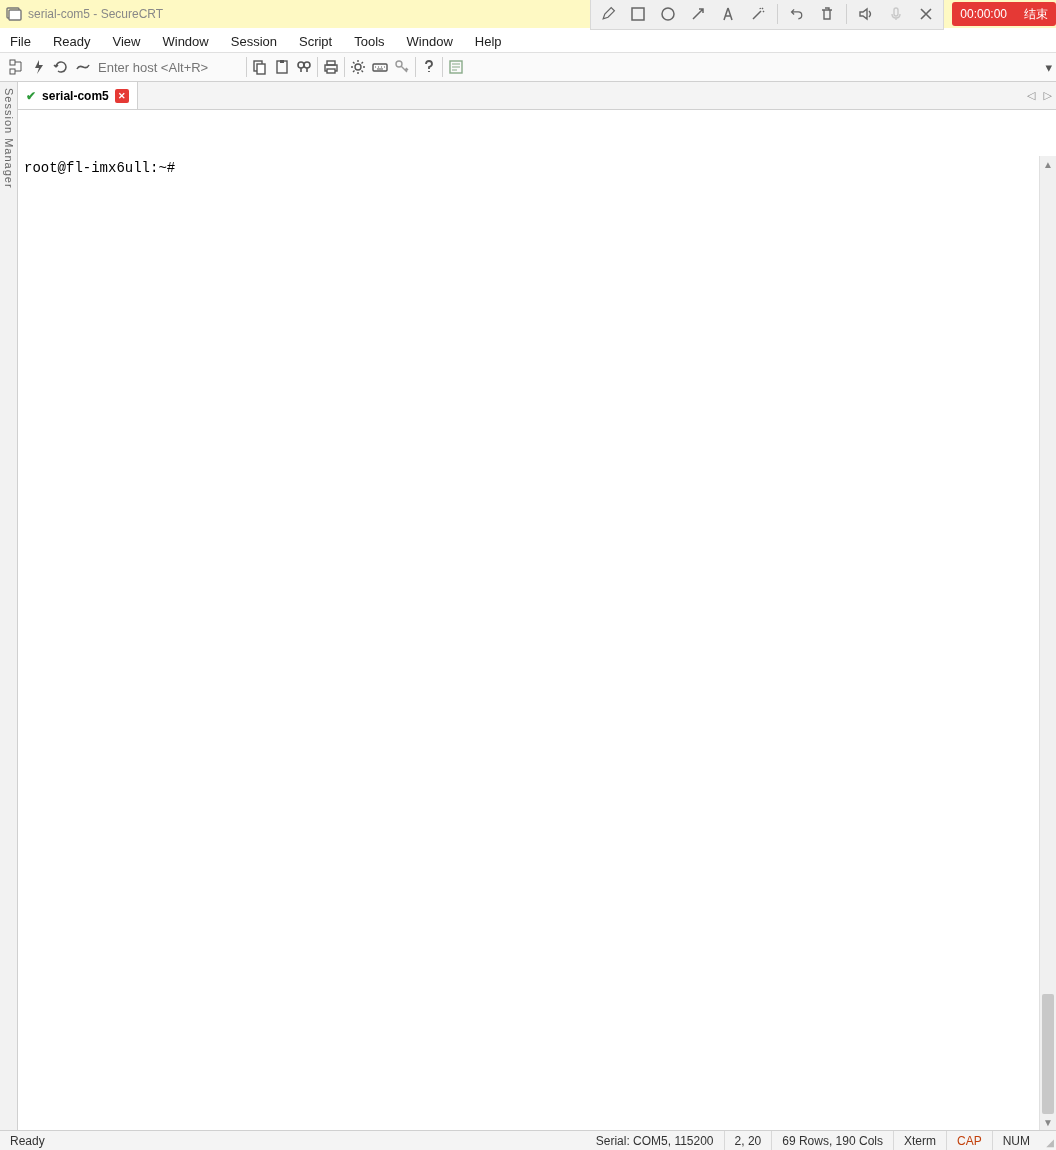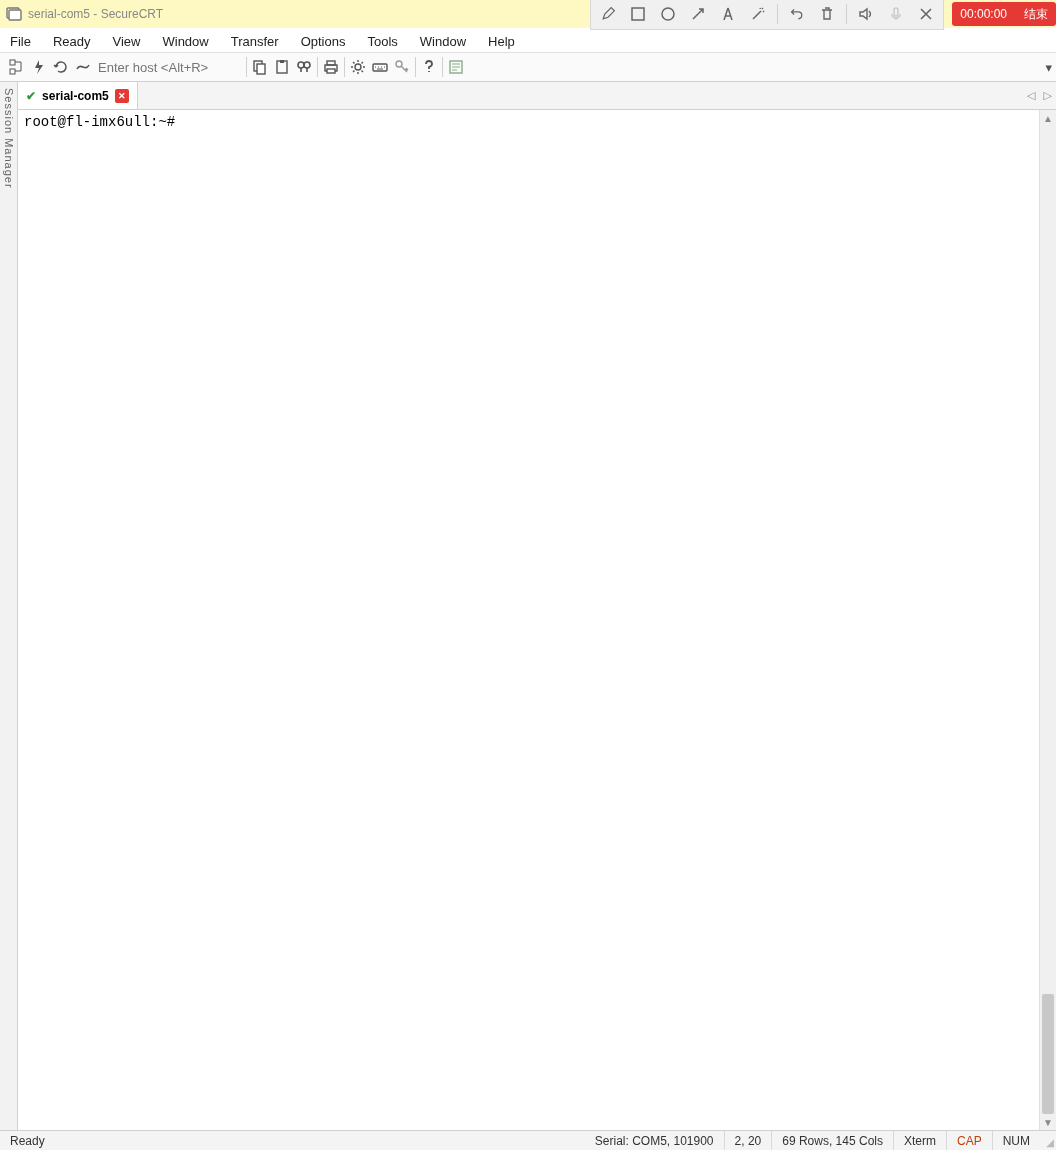--- a/index.html
+++ b/index.html
@@ -182,20 +182,21 @@
     font-size: 11px;
   }
   .tabbar .tab-arrows span { cursor: pointer; }
 
   
   .terminal-wrap {
     flex: 1;
     display: flex;
     min-height: 0;
     background: #fff;
+    margin-top: 46px;
   }
   .terminal {
     flex: 1;
     font-family: "Consolas","Courier New",monospace;
     font-size: 14px;
     color: #000;
     padding: 4px 6px;
     white-space: pre;
     overflow: hidden;
   }
@@ -322,22 +323,22 @@
       <span>结束</span>
     </div>
   </div>
 </div>
 
 <div class="menubar">
   <span class="mitem">File</span>
   <span class="mitem">Ready</span>
   <span class="mitem">View</span>
   <span class="mitem">Window</span>
-  <span class="mitem">Transfer</span>
-  <span class="mitem">Options</span>
+  <span class="mitem">Session</span>
+  <span class="mitem">Script</span>
   <span class="mitem">Tools</span>
   <span class="mitem">Window</span>
   <span class="mitem">Help</span>
 </div>
 
 <div class="toolbar">
   <span class="tbtn">
       <svg width="16" height="16" viewBox="0 0 16 16">
         <rect x="1" y="1" width="5" height="5" stroke="#555" fill="none"></rect>
         <rect x="1" y="10" width="5" height="5" stroke="#555" fill="none"></rect>
@@ -446,20 +447,20 @@
         </div>
         <div class="arrow">▼</div>
       </div>
     </div>
   </div>
 </div>
 
 <div class="statusbar">
   <div class="cell" style="border-right:none">Ready</div>
   <div class="spacer"></div>
-  <div class="cell">Serial: COM5, 101900</div>
+  <div class="cell">Serial: COM5, 115200</div>
   <div class="cell">2,  20</div>
-  <div class="cell">69 Rows, 145 Cols</div>
+  <div class="cell">69 Rows, 190 Cols</div>
   <div class="cell">Xterm</div>
   <div class="cell" style="color:#c2410c">CAP</div>
   <div class="cell last">NUM</div>
   <div class="grip">◢</div>
 </div>
 
 </body></html>

